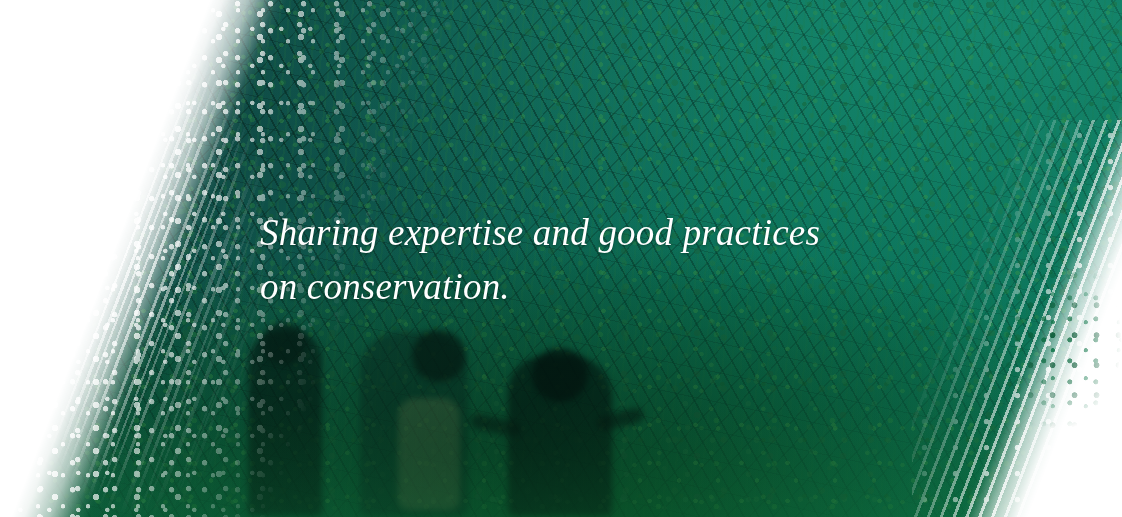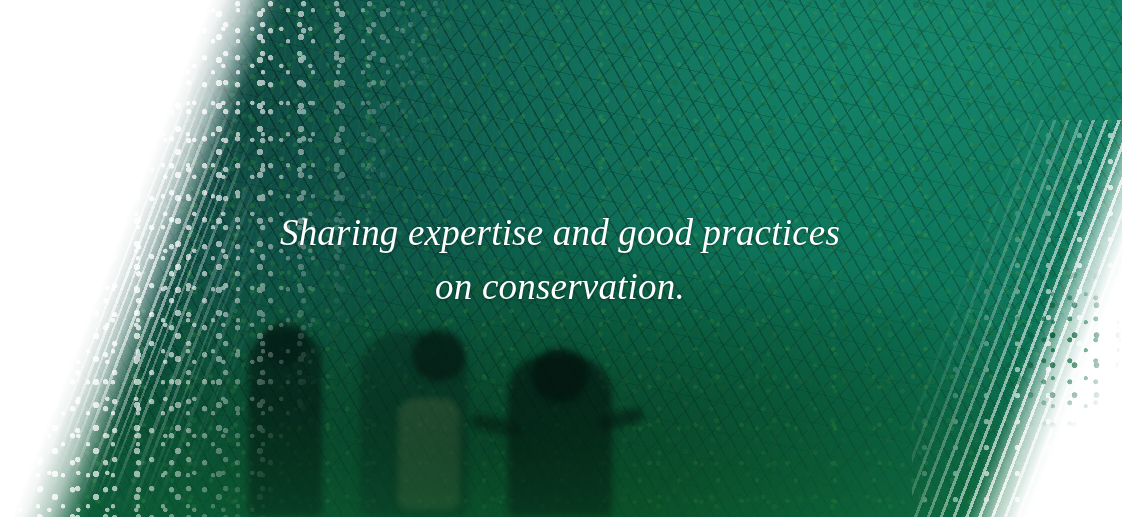--- a/index.html
+++ b/index.html
@@ -216,21 +216,21 @@
     mask-image: radial-gradient(closest-side at 64% 34%, #000 0%, rgba(0,0,0,0.55) 55%, transparent 100%);
     opacity: 0.92;
   }
 
   
   .hero-copy {
     position: absolute;
     left: 0;
     right: 2px;
     top: 206px;
-    text-align: center;
+    text-align: left;
     z-index: 6;
     pointer-events: none;
   }
   .hero-heading {
     margin: 0 auto;
     max-width: 600px;
     font-family: "Liberation Serif", "DejaVu Serif", serif;
     font-style: italic;
     font-weight: 400;
     font-size: 37px;

